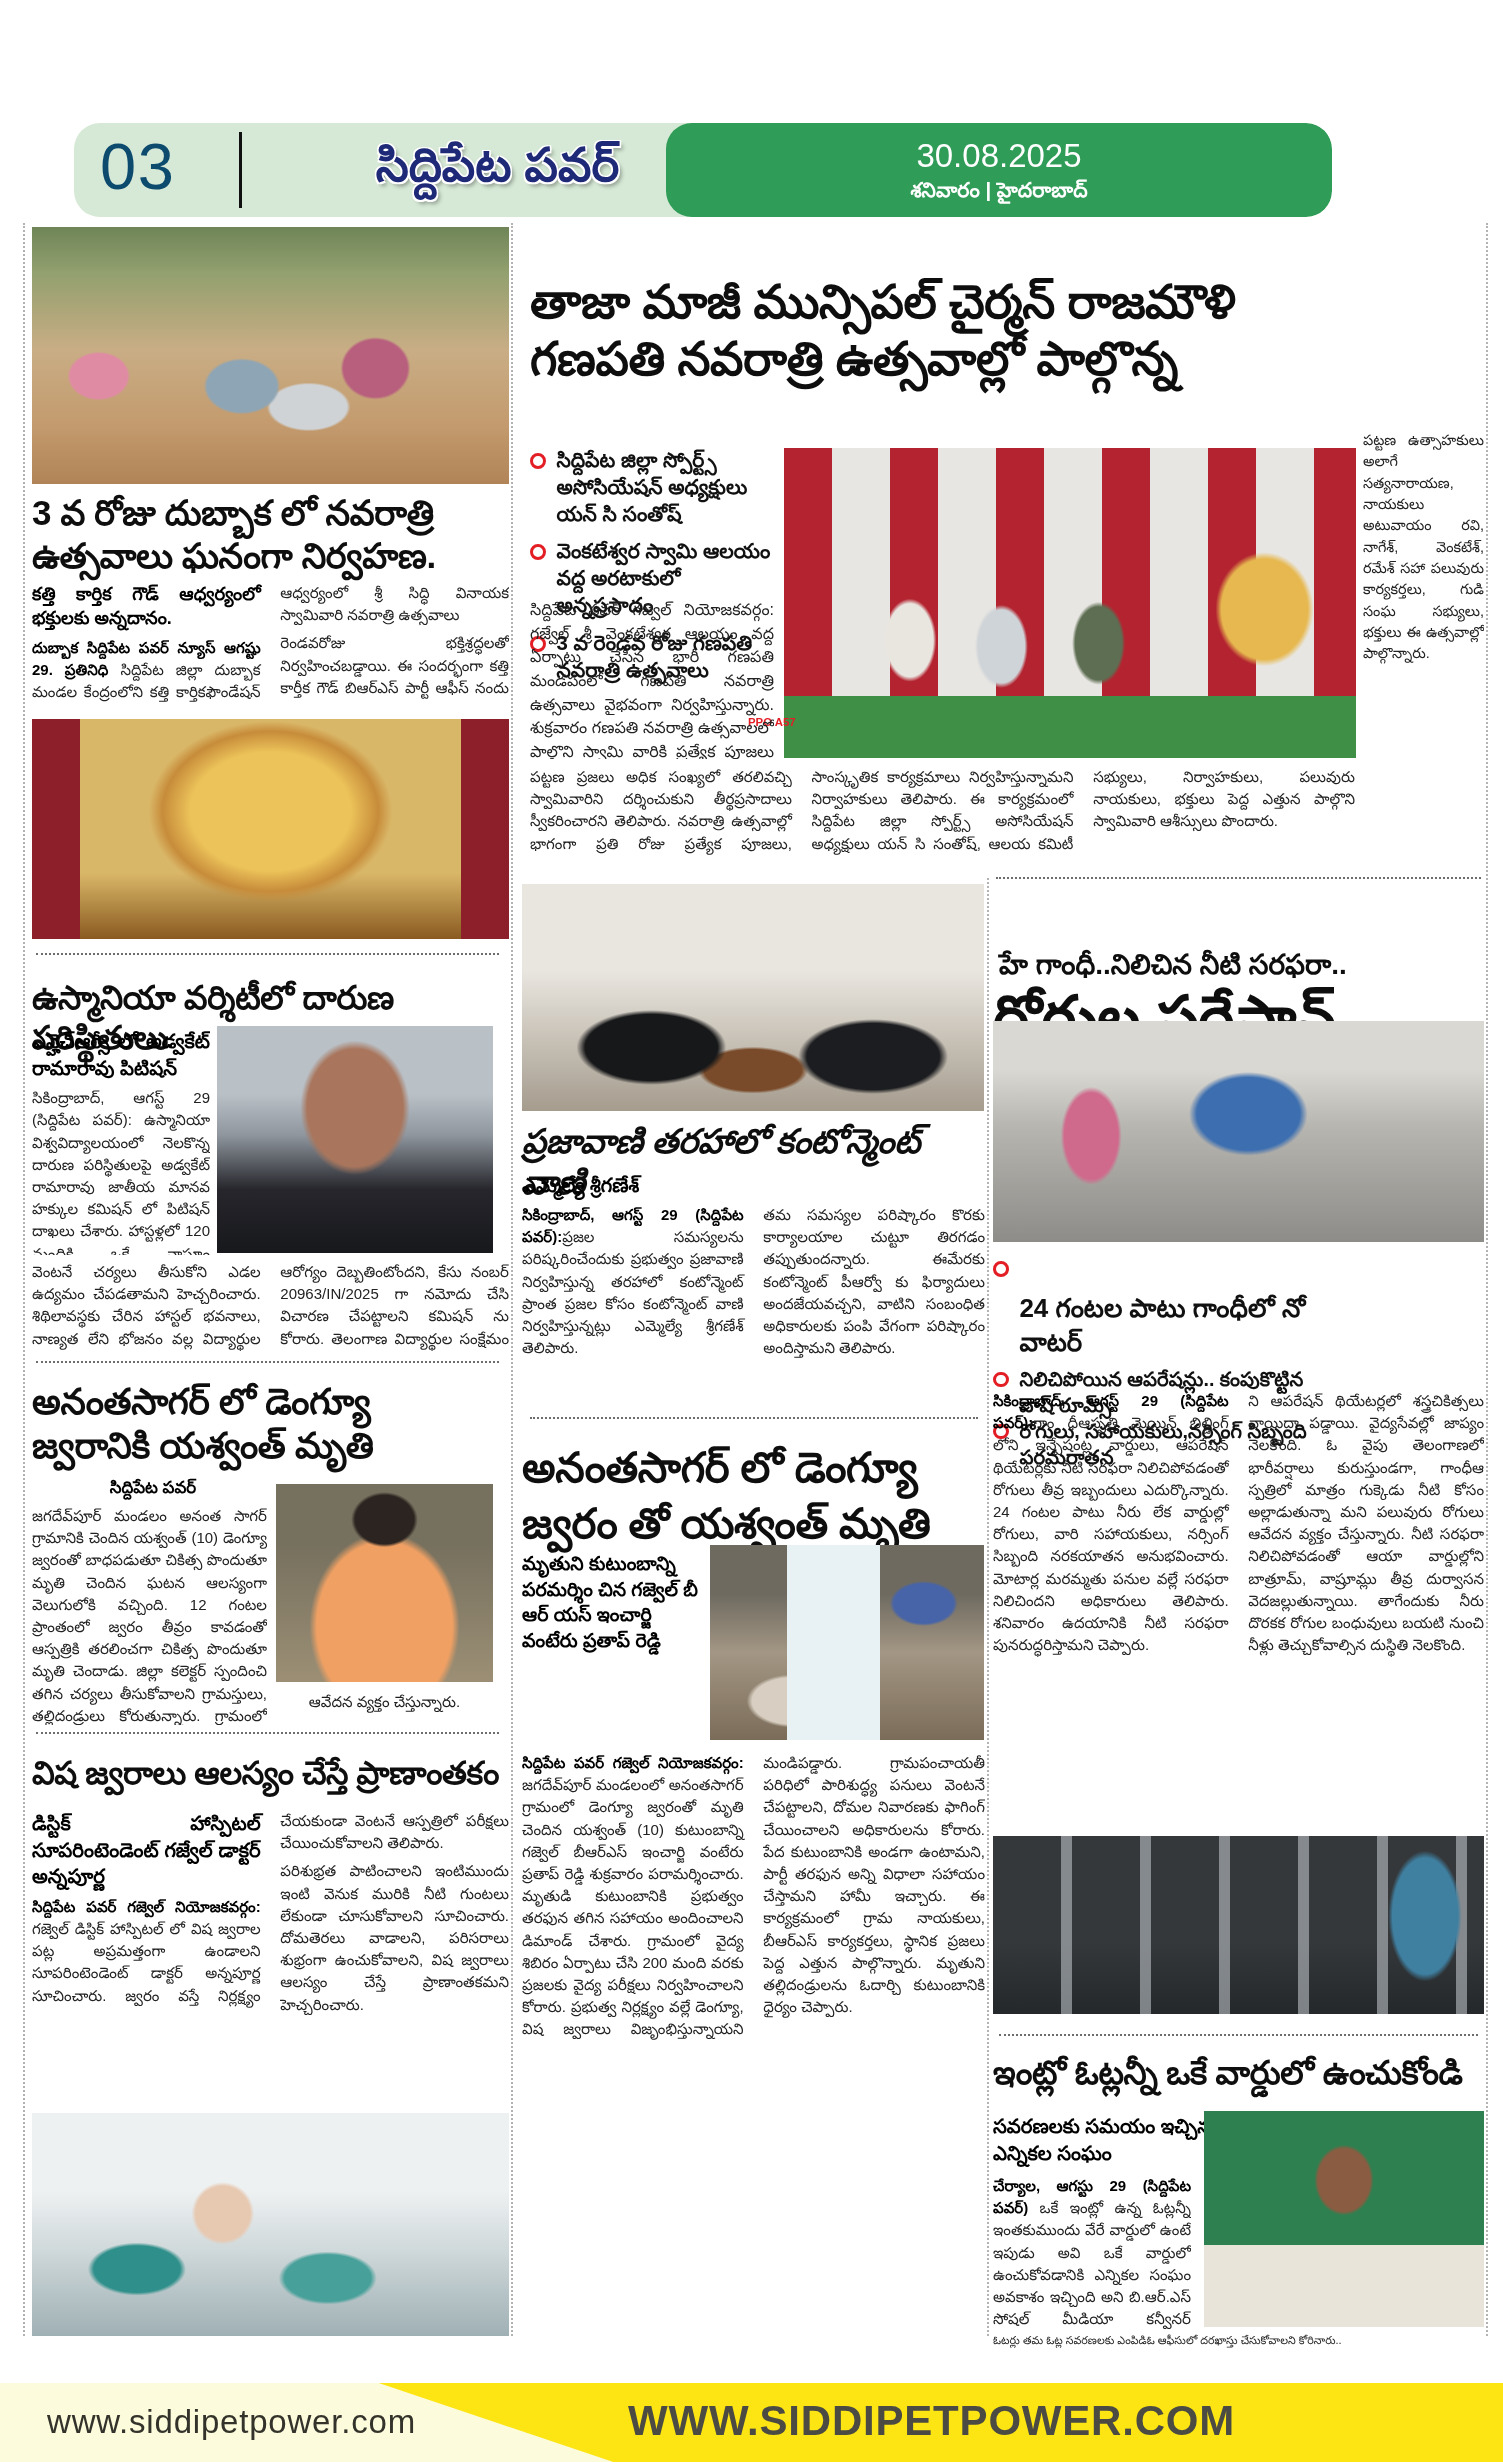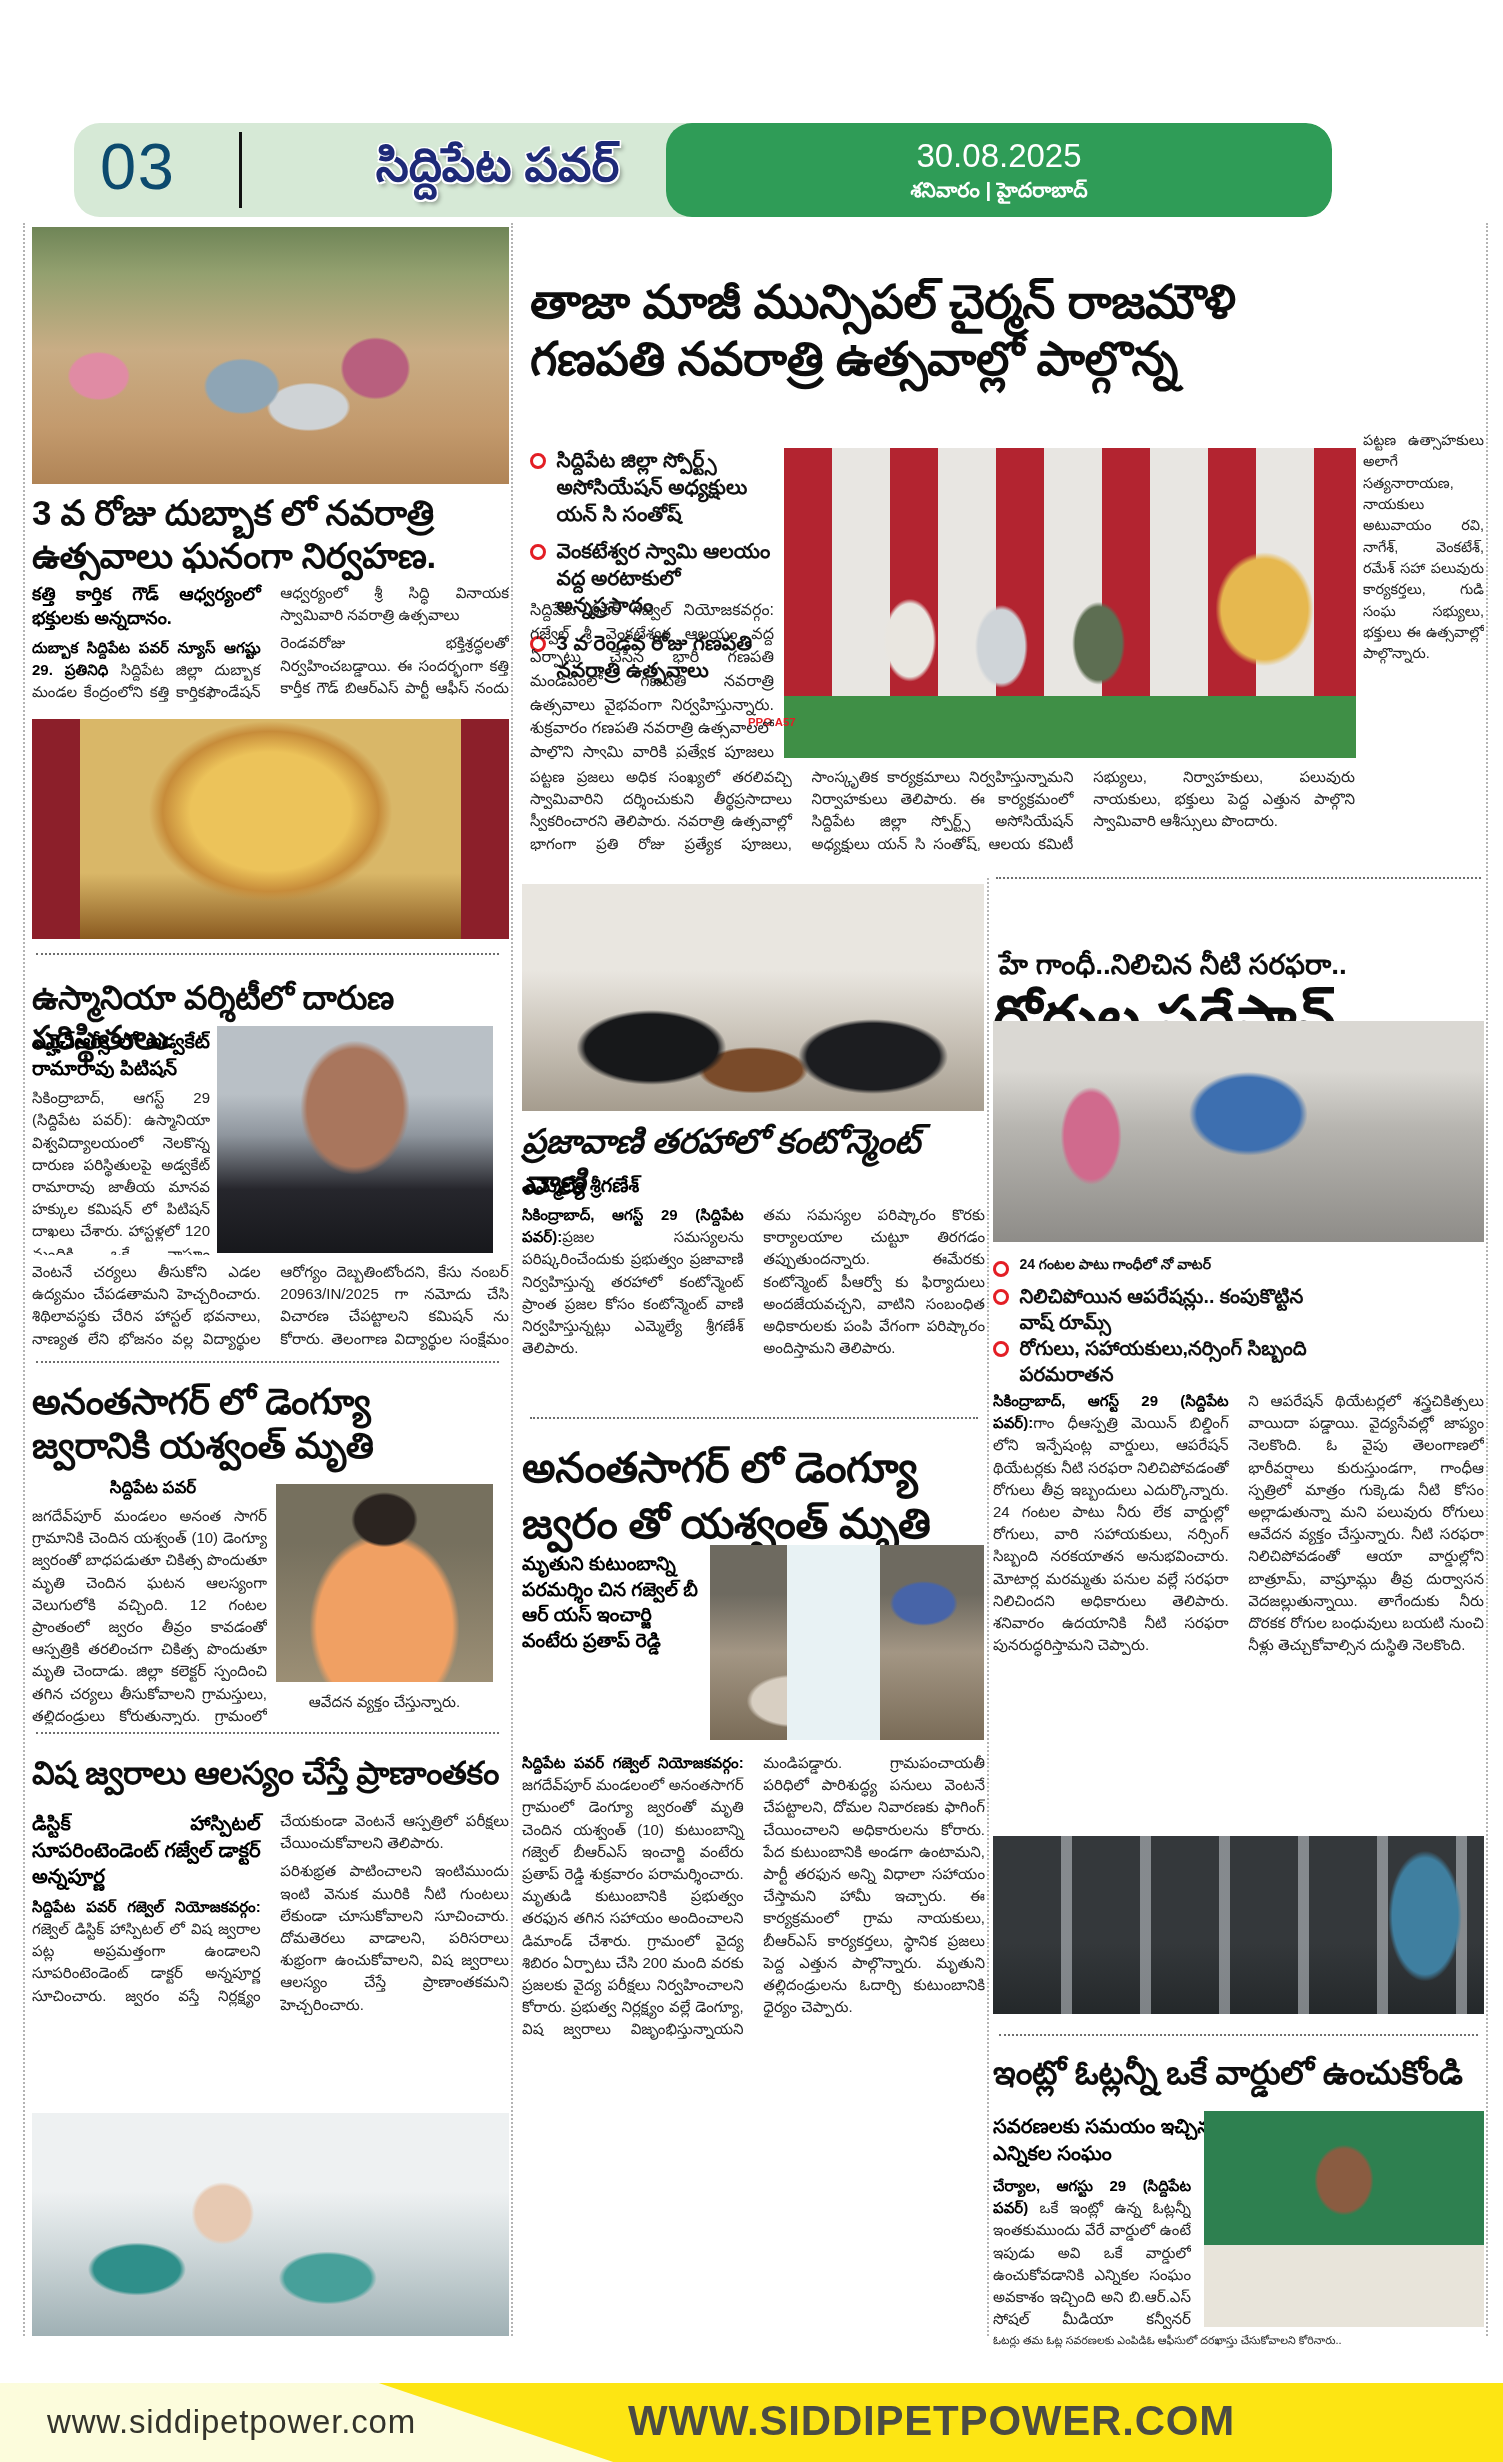--- a/index.html
+++ b/index.html
@@ -240,21 +240,21 @@
   <div class="hrule" style="left:996px;top:877px;width:485px;"></div>
 
   <div class="abs kicker" style="left:999px;top:901px;width:485px;font-size:28px;margin-top:48px;">హే గాంధీ..నిలిచిన నీటి సరఫరా..</div>
   <div class="abs headline" style="left:993px;top:936px;width:491px;font-size:61px;letter-spacing:-0.8px;margin-top:45px;">రోగుల పరేషాన్..</div>
 
   <div class="ph ph-water" style="left:993px;top:1021px;width:491px;height:221px;"></div>
 
   <div class="abs" style="left:993px;top:1255px;width:341px;">
     <div class="bull" style="margin-bottom:6px;">
       <span class="ring"></span>
-      <span class="bt" style="font-size:14px;">24 గంటల పాటు గాంధీలో  నో వాటర్</span>
+      <span class="bt" style="font-size:26px;margin-top:36px;">24 గంటల పాటు గాంధీలో  నో వాటర్</span>
     </div>
     <div class="bull" style="margin-bottom:0;">
       <span class="ring"></span>
       <span class="bt" style="font-size:19.7px;">నిలిచిపోయిన ఆపరేషన్లు.. కంపుకొట్టిన వాష్ రూమ్స్</span>
     </div>
     <div class="bull">
       <span class="ring"></span>
       <span class="bt" style="font-size:19.7px;">రోగులు, సహాయకులు,నర్సింగ్ సిబ్బంది పరమరాతన</span>
     </div>
   </div>

